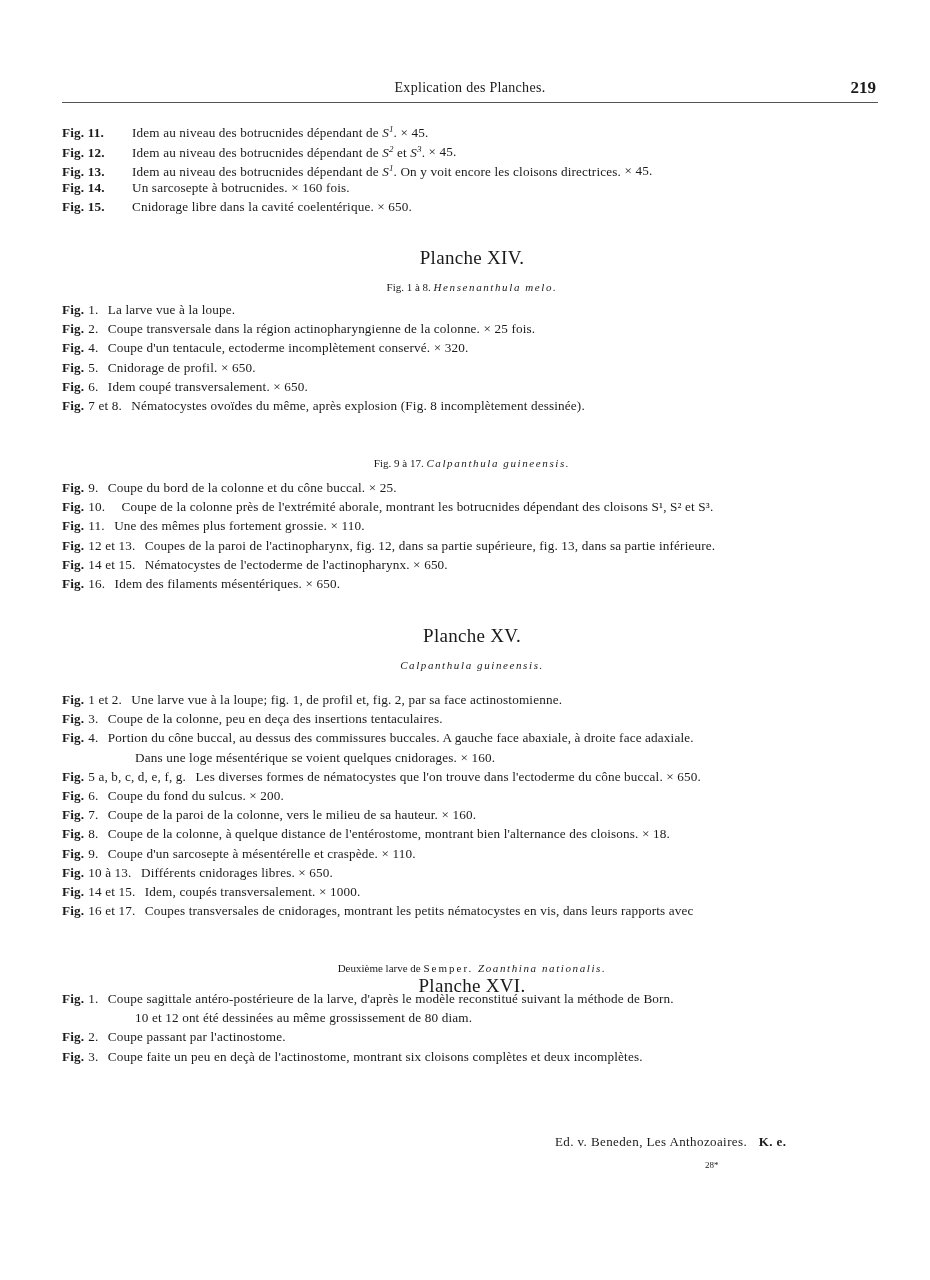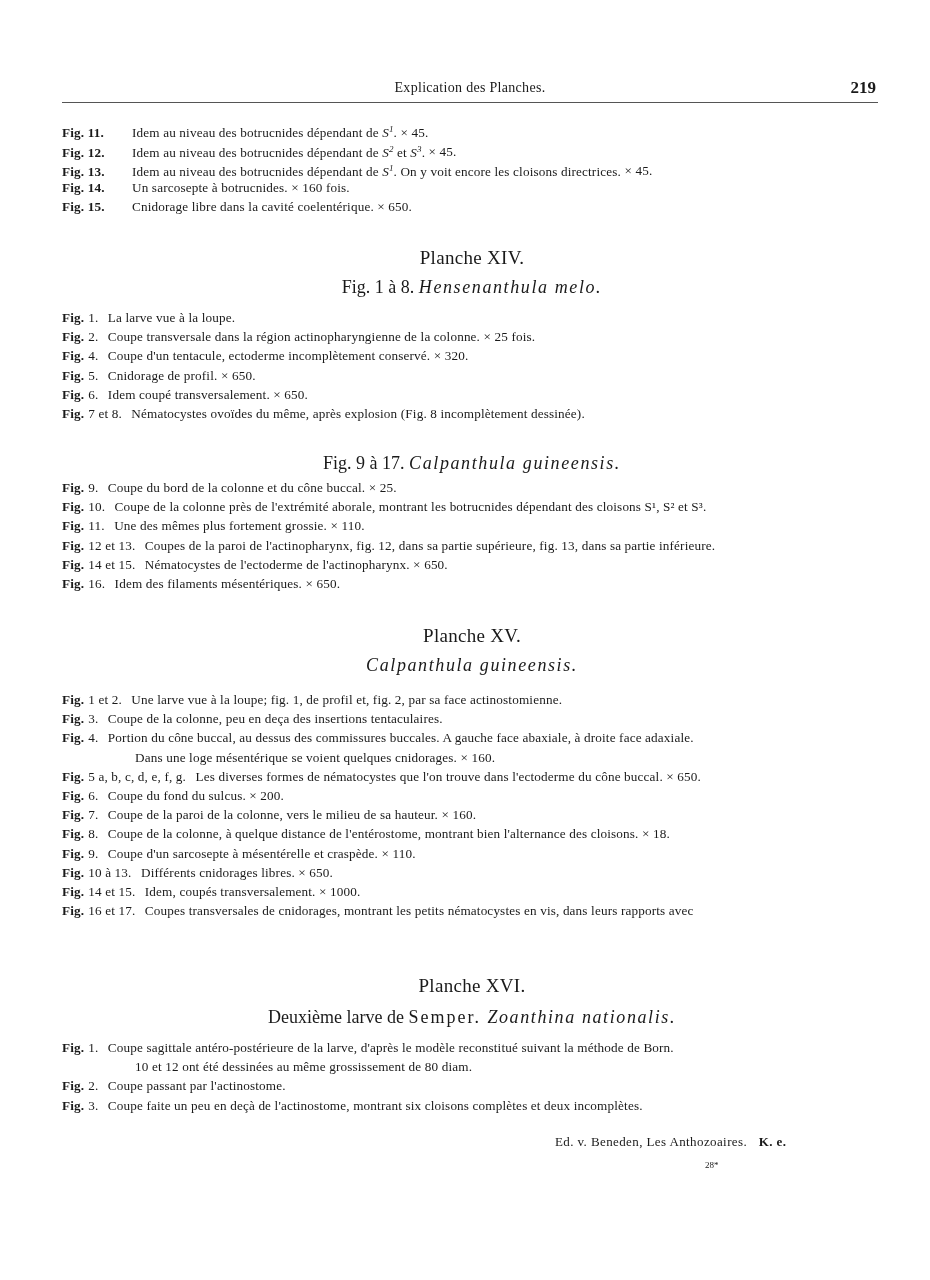--- a/index.html
+++ b/index.html
@@ -24,21 +24,21 @@
   }
   .line.cont { padding-left:73px; }
   .figlabel { font-weight:bold; display:inline-block; }
   .figlabel.w1 { width:70px; }
   .figtext { display:inline; }
   .mag { display:inline; }
   .plate-title {
     text-align:center; font-size:19px; height:28px; line-height:28px; letter-spacing:0.3px;
   }
   .plate-sub {
-    text-align:center; font-size:18px; height:22px; line-height:22px;
+    text-align:center; font-size:11px; height:22px; line-height:22px;
   }
   .species { font-style:italic; letter-spacing:1.6px; }
   .spaced { letter-spacing:2px; }
   sup { font-size:9px; font-style:italic; }
   .S { font-style:italic; }
   .footer-sig {
     position:absolute; left:555px; top:1134px; font-size:13px; letter-spacing:0.4px; white-space:nowrap;
   }
   .footer-sig b { margin-left:8px; }
   .sheet-num { position:absolute; left:705px; top:1160px; font-size:9px; }
@@ -57,34 +57,34 @@
       <div class="line"><span class="figlabel w1">Fig. 12.</span><span class="figtext">Idem au niveau des botrucnides dépendant de <span class="S">S</span><sup>2</sup> et <span class="S">S</span><sup>3</sup>.</span><span class="mag">  × 45.</span></div>
       <div class="line"><span class="figlabel w1">Fig. 13.</span><span class="figtext">Idem au niveau des botrucnides dépendant de <span class="S">S</span><sup>1</sup>.  On y voit encore les cloisons directrices.</span><span class="mag">  × 45.</span></div>
       <div class="line"><span class="figlabel w1">Fig. 14.</span><span class="figtext">Un sarcosepte à botrucnides.</span><span class="mag">  × 160 fois.</span></div>
       <div class="line"><span class="figlabel w1">Fig. 15.</span><span class="figtext">Cnidorage libre dans la cavité coelentérique.</span><span class="mag">  × 650.</span></div>
     </div>
     <div class="section" style="top: 244px;">
       <div class="plate-title">Planche XIV.</div>
     </div>
     <div class="section" style="top: 276px;">
       <div class="plate-sub"><span>Fig. 1 à 8. </span><span class="species">Hensenanthula melo.</span></div>
-      <div style="margin-top: 10px;">
+      <div style="margin-top: 2px;">
         <div class="line"><span class="figlabel" style="margin-right: 4px;">Fig. </span><span style="margin-right: 6px;">1.  </span><span class="figtext">La larve vue à la loupe.</span></div>
         <div class="line"><span class="figlabel" style="margin-right: 4px;">Fig. </span><span style="margin-right: 6px;">2.  </span><span class="figtext">Coupe transversale dans la région actinopharyngienne de la colonne.</span><span class="mag">  × 25 fois.</span></div>
         <div class="line"><span class="figlabel" style="margin-right: 4px;">Fig. </span><span style="margin-right: 6px;">4.  </span><span class="figtext">Coupe d'un tentacule, ectoderme incomplètement conservé.</span><span class="mag">  × 320.</span></div>
         <div class="line"><span class="figlabel" style="margin-right: 4px;">Fig. </span><span style="margin-right: 6px;">5.  </span><span class="figtext">Cnidorage de profil.</span><span class="mag">  × 650.</span></div>
         <div class="line"><span class="figlabel" style="margin-right: 4px;">Fig. </span><span style="margin-right: 6px;">6.  </span><span class="figtext">Idem coupé transversalement.</span><span class="mag">  × 650.</span></div>
         <div class="line"><span class="figlabel" style="margin-right: 4px;">Fig. </span><span style="margin-right: 6px;">7 et 8.  </span><span class="figtext">Nématocystes ovoïdes du même, après explosion (Fig. 8 incomplètement dessinée).</span></div>
       </div>
     </div>
     <div class="section" style="top: 452px;">
       <div class="plate-sub"><span>Fig. 9 à 17. </span><span class="species">Calpanthula guineensis.</span></div>
       <div style="margin-top: 4px;">
         <div class="line"><span class="figlabel" style="margin-right: 4px;">Fig. </span><span style="margin-right: 6px;">9.  </span><span class="figtext">Coupe du bord de la colonne et du cône buccal.</span><span class="mag">  × 25.</span></div>
-        <div class="line"><span class="figlabel" style="margin-right: 4px;">Fig. </span><span style="margin-right: 6px;">10.  </span><span class="figtext">Coupe de la colonne près de l'extrémité aborale, montrant les botrucnides dépendant des cloisons S¹, S² et S³.</span></div>
+        <div class="line"><span class="figlabel" style="margin-right: 4px;">Fig. </span><span style="margin-right: 13px;">10.  </span><span class="figtext">Coupe de la colonne près de l'extrémité aborale, montrant les botrucnides dépendant des cloisons S¹, S² et S³.</span></div>
         <div class="line"><span class="figlabel" style="margin-right: 4px;">Fig. </span><span style="margin-right: 6px;">11.  </span><span class="figtext">Une des mêmes plus fortement grossie.</span><span class="mag">  × 110.</span></div>
         <div class="line"><span class="figlabel" style="margin-right: 4px;">Fig. </span><span style="margin-right: 6px;">12 et 13.  </span><span class="figtext">Coupes de la paroi de l'actinopharynx, fig. 12, dans sa partie supérieure, fig. 13, dans sa partie inférieure.</span></div>
         <div class="line"><span class="figlabel" style="margin-right: 4px;">Fig. </span><span style="margin-right: 6px;">14 et 15.  </span><span class="figtext">Nématocystes de l'ectoderme de l'actinopharynx.</span><span class="mag">  × 650.</span></div>
         <div class="line"><span class="figlabel" style="margin-right: 4px;">Fig. </span><span style="margin-right: 6px;">16.  </span><span class="figtext">Idem des filaments mésentériques.</span><span class="mag">  × 650.</span></div>
       </div>
     </div>
     <div class="section" style="top: 622px; font-family: Liberation Serif, serif;">
       <div class="plate-title">Planche XV.</div>
     </div>
     <div class="section" style="top: 654px;">
@@ -100,21 +100,21 @@
         <div class="line"><span class="figlabel" style="margin-right: 4px;">Fig. </span><span style="margin-right: 6px;">8.  </span><span class="figtext">Coupe de la colonne, à quelque distance de l'entérostome, montrant bien l'alternance des cloisons.</span><span class="mag">  × 18.</span></div>
         <div class="line"><span class="figlabel" style="margin-right: 4px;">Fig. </span><span style="margin-right: 6px;">9.  </span><span class="figtext">Coupe d'un sarcosepte à mésentérelle et craspède.</span><span class="mag">  × 110.</span></div>
         <div class="line"><span class="figlabel" style="margin-right: 4px;">Fig. </span><span style="margin-right: 6px;">10 à 13.  </span><span class="figtext">Différents cnidorages libres.</span><span class="mag">  × 650.</span></div>
         <div class="line"><span class="figlabel" style="margin-right: 4px;">Fig. </span><span style="margin-right: 6px;">14 et 15.  </span><span class="figtext">Idem, coupés transversalement.</span><span class="mag">  × 1000.</span></div>
         <div class="line"><span class="figlabel" style="margin-right: 4px;">Fig. </span><span style="margin-right: 6px;">16 et 17.  </span><span class="figtext">Coupes transversales de cnidorages, montrant les petits nématocystes en vis, dans leurs rapports avec</span></div>
       </div>
     </div>
     <div class="section" style="top: 972px;">
       <div class="plate-title">Planche XVI.</div>
     </div>
-    <div class="section" style="top: 1006px;">
+    <div class="section" style="top: 957px;">
       <div class="plate-sub"><span>Deuxième larve de </span><span class="spaced">Semper.  </span><span class="species">Zoanthina nationalis.</span></div>
       <div style="margin-top: 10px;">
         <div class="line"><span class="figlabel" style="margin-right: 4px;">Fig. </span><span style="margin-right: 6px;">1.  </span><span class="figtext">Coupe sagittale antéro-postérieure de la larve, d'après le modèle reconstitué suivant la méthode de Born.</span></div>
         <div class="line cont"><span class="figtext">10 et 12 ont été dessinées au même grossissement de 80 diam.</span></div>
         <div class="line"><span class="figlabel" style="margin-right: 4px;">Fig. </span><span style="margin-right: 6px;">2.  </span><span class="figtext">Coupe passant par l'actinostome.</span></div>
         <div class="line"><span class="figlabel" style="margin-right: 4px;">Fig. </span><span style="margin-right: 6px;">3.  </span><span class="figtext">Coupe faite un peu en deçà de l'actinostome, montrant six cloisons complètes et deux incomplètes.</span></div>
       </div>
     </div>
   </div>
 

